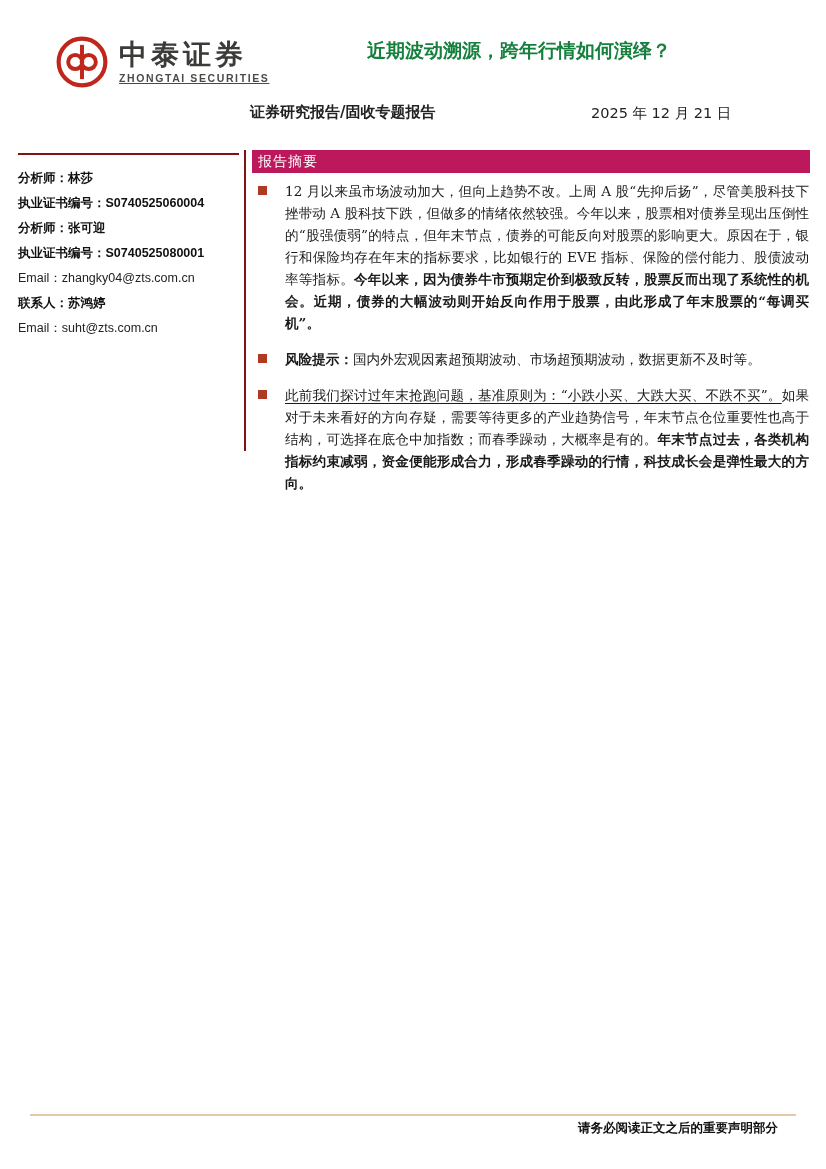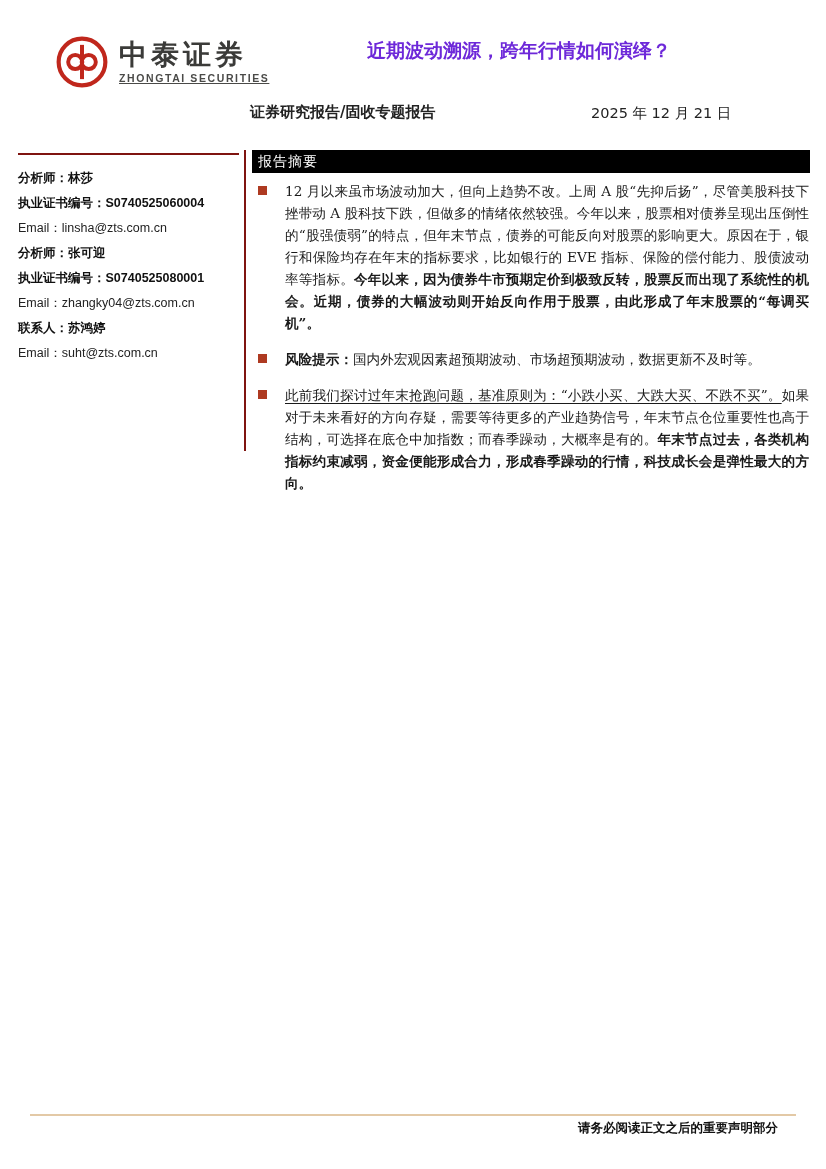--- a/index.html
+++ b/index.html
@@ -27,21 +27,21 @@
     color:#3b3b39; line-height:1.1; white-space:nowrap;
   }
   .brand-en {
     font-family:"Liberation Sans", sans-serif;
     font-weight:bold; font-size:10.5px; letter-spacing:1.6px;
     color:#4a4a48; margin-top:2px; white-space:nowrap;text-decoration:underline;
   }
   .report-title {
     position:absolute; left:367px; top:30px;
     font-family:Liberation Mono, monospace;
-    font-weight:bold; font-size:19px; color:#6d28d9;
+    font-weight:bold; font-size:19px; color:#15803d;
     white-space:nowrap;
   }
   .subheader-type {
     position:absolute; left:250px; top:95px;
     font-family:"DejaVu Sans", sans-serif;
     font-weight:bold; font-size:15px; color:#222;
     white-space:nowrap;
   }
   .subheader-date {
     position:absolute; left:591px; top:96px;
@@ -71,21 +71,21 @@
   .v-divider {
     position:absolute; left:244px; top:142px;
     width:2px; height:301px; background:#7f1410;
   }
 
   
   .main {
     position:absolute; left:252px; top:142px; width:558px;
   }
   .summary-bar {
-    height:23px; background:#000000; color:#ffffff;
+    height:23px; background:#be185d; color:#ffffff;
     font-family:"DejaVu Serif", serif;
     font-size:14px; line-height:23px; padding-left:6px;
     letter-spacing:1px;
   }
   .bullets { margin-top:7px; }
   .bullet-item {
     display:flex; align-items:flex-start;
     margin-bottom:14px;
   }
   .bullet-marker {
@@ -136,23 +136,20 @@
   <div class="subheader-date">2025 年 12 月 21 日</div>
 
   <div class="sidebar">
     <div class="sb-row">
       <span class="sb-cn">分析师：</span><span class="sb-cn">林莎</span>
     </div>
     <div class="sb-row">
       <span class="sb-cn">执业证书编号：</span><span class="sb-num">S0740525060004</span>
     </div>
     <div class="sb-row">
-      <span class="sb-email">Email：</span><span class="sb-email">linsha@zts.com.cn</span>
-    </div>
-    <div class="sb-row">
       <span class="sb-cn">分析师：</span><span class="sb-cn">张可迎</span>
     </div>
     <div class="sb-row">
       <span class="sb-cn">执业证书编号：</span><span class="sb-num">S0740525080001</span>
     </div>
     <div class="sb-row">
       <span class="sb-email">Email：</span><span class="sb-email">zhangky04@zts.com.cn</span>
     </div>
     <div class="sb-row">
       <span class="sb-cn">联系人：</span><span class="sb-cn">苏鸿婷</span>

